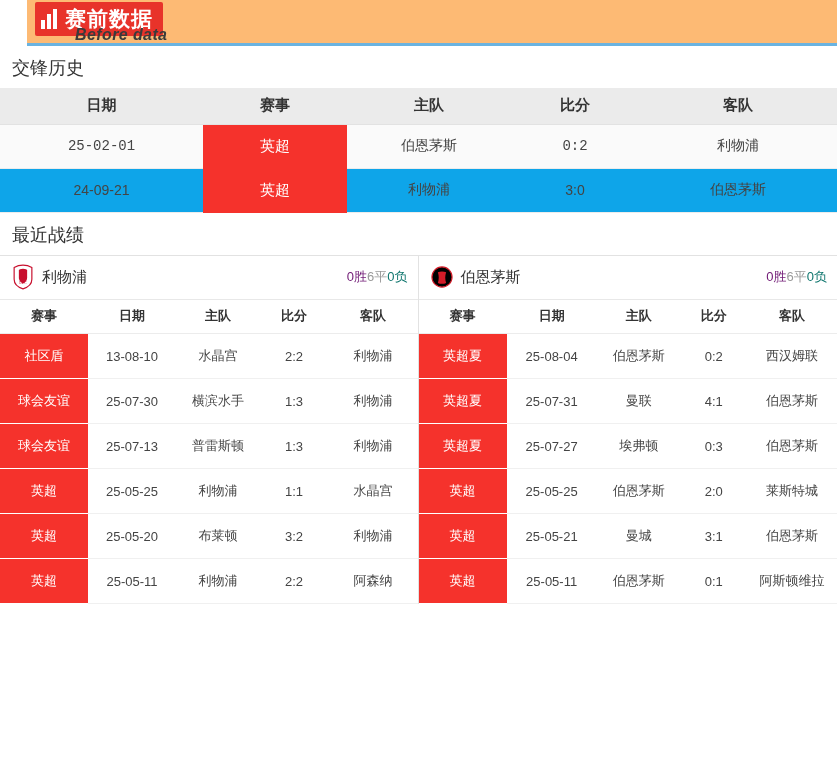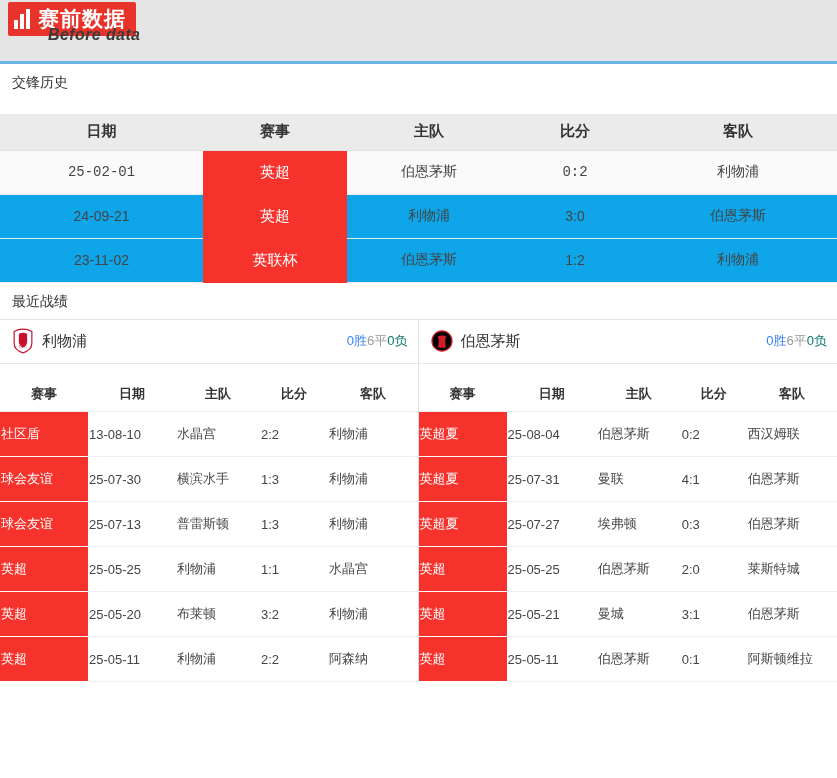--- a/index.html
+++ b/index.html
@@ -8,23 +8,24 @@
     width: 837px; height: 778px;
     background: #ffffff;
     font-family: "Liberation Sans", "DejaVu Sans", sans-serif;
     color: #333;
     overflow: hidden;
   }
 
   
   .header {
     position: relative;
-    height: 64px;
+    height: 46px;
     border-bottom: 3px solid #6ab3e0;
-    background: #e5e5e5;
+    background: #fdba74;
+    margin-left: 27px;
   }
   .logo-box {
     position: absolute;
     left: 8px; top: 2px;
     display: flex;
     align-items: center;
     background: #e8332a;
     padding: 3px 10px 3px 6px;
     border-radius: 2px;
   }
@@ -54,28 +55,28 @@
     left: 48px; top: 26px;
     color: #3b3b3b;
     font-size: 16px;
     font-weight: bold;
     font-style: italic;
     letter-spacing: .4px;
   }
 
   
   .section-title {
-    font-size: 14px;
+    font-size: 18px;
     color: #333;
     padding: 10px 0 8px 12px;
     background: #fff;
   }
 
   
-  table { border-collapse: collapse; width: 100%; margin-top: 14px; }
+  table { border-collapse: collapse; width: 100%; }
   .h2h {
     table-layout: fixed;
   }
   .h2h th {
     background: #ebebeb;
     font-size: 15px;
     font-weight: bold;
     color: #333;
     height: 36px;
     border-bottom: 1px solid #e2e2e2;
@@ -125,39 +126,39 @@
   .team-name {
     font-size: 15px;
     color: #333;
   }
   .record {
     margin-left: auto;
     font-size: 13px;
     color: #888;
     white-space: nowrap;
   }
-  .record .w { color: #3b82f6; }
+  .record .w { color: #701a75; }
   .record .d { color: #9a9a9a; }
   .record .l { color: #0f766e; }
 
   .form {
     table-layout: fixed;
     width: 100%;
   }
   .form th {
     font-size: 13px;
     font-weight: bold;
     color: #333;
     height: 34px;
     background: #fff;
     border-bottom: 1px solid #ececec;
   }
   .form td {
     height: 45px;
-    text-align: left;
+    text-align: center;
     font-size: 13px;
     color: #444;
     background: #fff;
     border-bottom: 1px solid #f0f0f0;
   }
   .form td.comp {
     background: #f5322c;
     color: #fff;
     font-size: 13px;
     border-bottom: 1px solid #fff;
@@ -205,27 +206,20 @@
       <td class="score">0:2</td>
       <td>利物浦</td>
     </tr>
     <tr class="even">
       <td>24-09-21</td>
       <td class="comp">英超</td>
       <td>利物浦</td>
       <td class="score">3:0</td>
       <td>伯恩茅斯</td>
     </tr>
-    <tr class="even">
-      <td>23-11-02</td>
-      <td class="comp">英联杯</td>
-      <td>伯恩茅斯</td>
-      <td class="score">1:2</td>
-      <td>利物浦</td>
-    </tr>
   </tbody>
 </table>
 
 <div class="section-title">最近战绩</div>
 
 <div class="recent-wrap">
 
   <div class="panel">
     <div class="team-head">
       <svg class="crest" viewBox="0 0 40 44">

